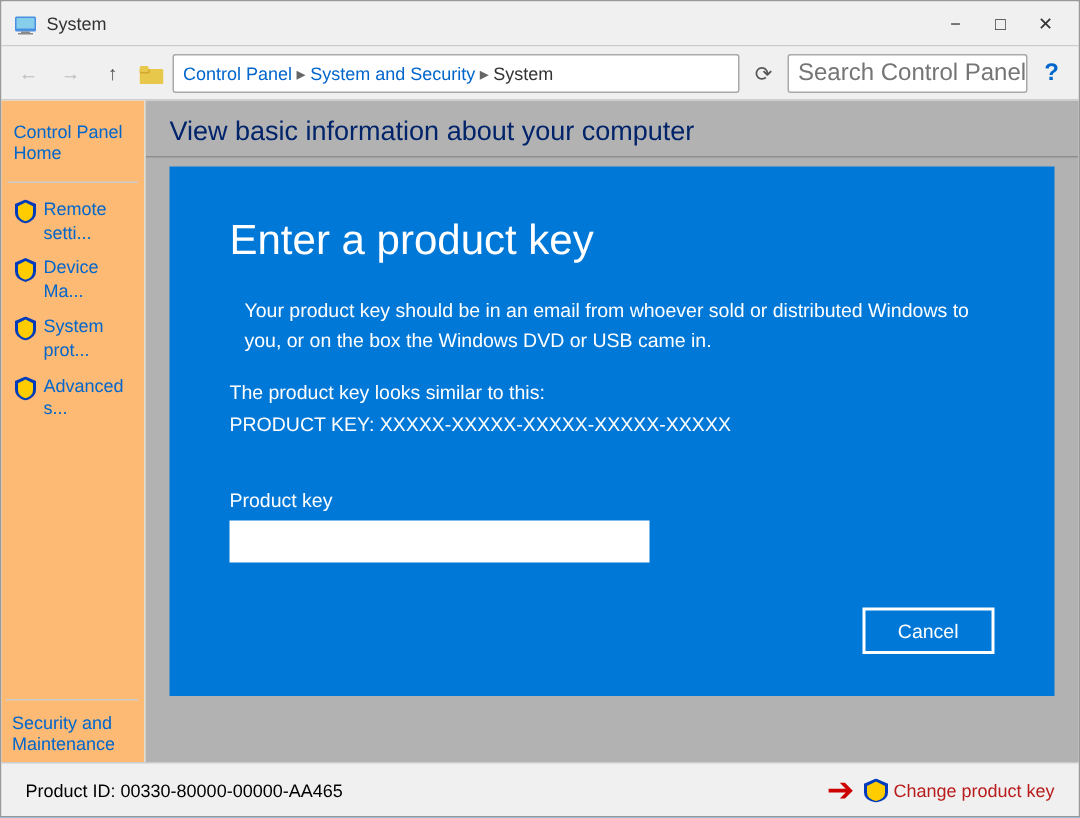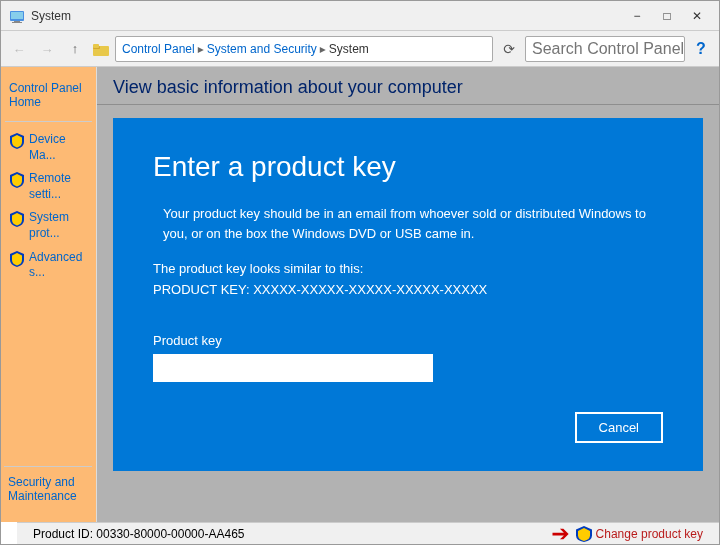--- a/index.html
+++ b/index.html
@@ -311,28 +311,27 @@
       border: 2px solid #fff;
       color: #ffffff;
       padding: 6px 22px;
       font-size: 13px;
       cursor: pointer;
       font-family: 'Segoe UI', Arial, sans-serif;
     }
 
     
     .bottom-bar {
-      height: 22px;
+      height: 36px;
       background: #f0f0f0;
       border-top: 1px solid #ccc;
       display: flex;
       align-items: center;
       padding: 0 16px;
       flex-shrink: 0;
-      margin-left: 16px;
     }
     .change-key-link {
       display: flex;
       align-items: center;
       gap: 4px;
       font-size: 12px;
       color: #b91c1c;
       cursor: pointer;
       white-space: nowrap;
     }
@@ -396,31 +395,31 @@
       <div class="sidebar-home-link">Control Panel Home</div>
       <div class="sidebar-divider"></div>
 
       <div class="sidebar-item">
         <div class="sidebar-item-icon">
           <svg width="14" height="16" viewBox="0 0 14 16">
             <path d="M7 0 L14 3 L14 9 Q14 14 7 16 Q0 14 0 9 L0 3 Z" fill="#003bbc"></path>
             <path d="M7 2 L12 4.5 L12 9 Q12 13 7 14.5 Q2 13 2 9 L2 4.5 Z" fill="#ffcc00"></path>
           </svg>
         </div>
-        <span>Device Ma...</span>
+        <span>Remote setti...</span>
       </div>
 
       <div class="sidebar-item">
         <div class="sidebar-item-icon">
           <svg width="14" height="16" viewBox="0 0 14 16">
             <path d="M7 0 L14 3 L14 9 Q14 14 7 16 Q0 14 0 9 L0 3 Z" fill="#003bbc"></path>
             <path d="M7 2 L12 4.5 L12 9 Q12 13 7 14.5 Q2 13 2 9 L2 4.5 Z" fill="#ffcc00"></path>
           </svg>
         </div>
-        <span>Remote setti...</span>
+        <span>Device Ma...</span>
       </div>
 
       <div class="sidebar-item">
         <div class="sidebar-item-icon">
           <svg width="14" height="16" viewBox="0 0 14 16">
             <path d="M7 0 L14 3 L14 9 Q14 14 7 16 Q0 14 0 9 L0 3 Z" fill="#003bbc"></path>
             <path d="M7 2 L12 4.5 L12 9 Q12 13 7 14.5 Q2 13 2 9 L2 4.5 Z" fill="#ffcc00"></path>
           </svg>
         </div>
         <span>System prot...</span>

